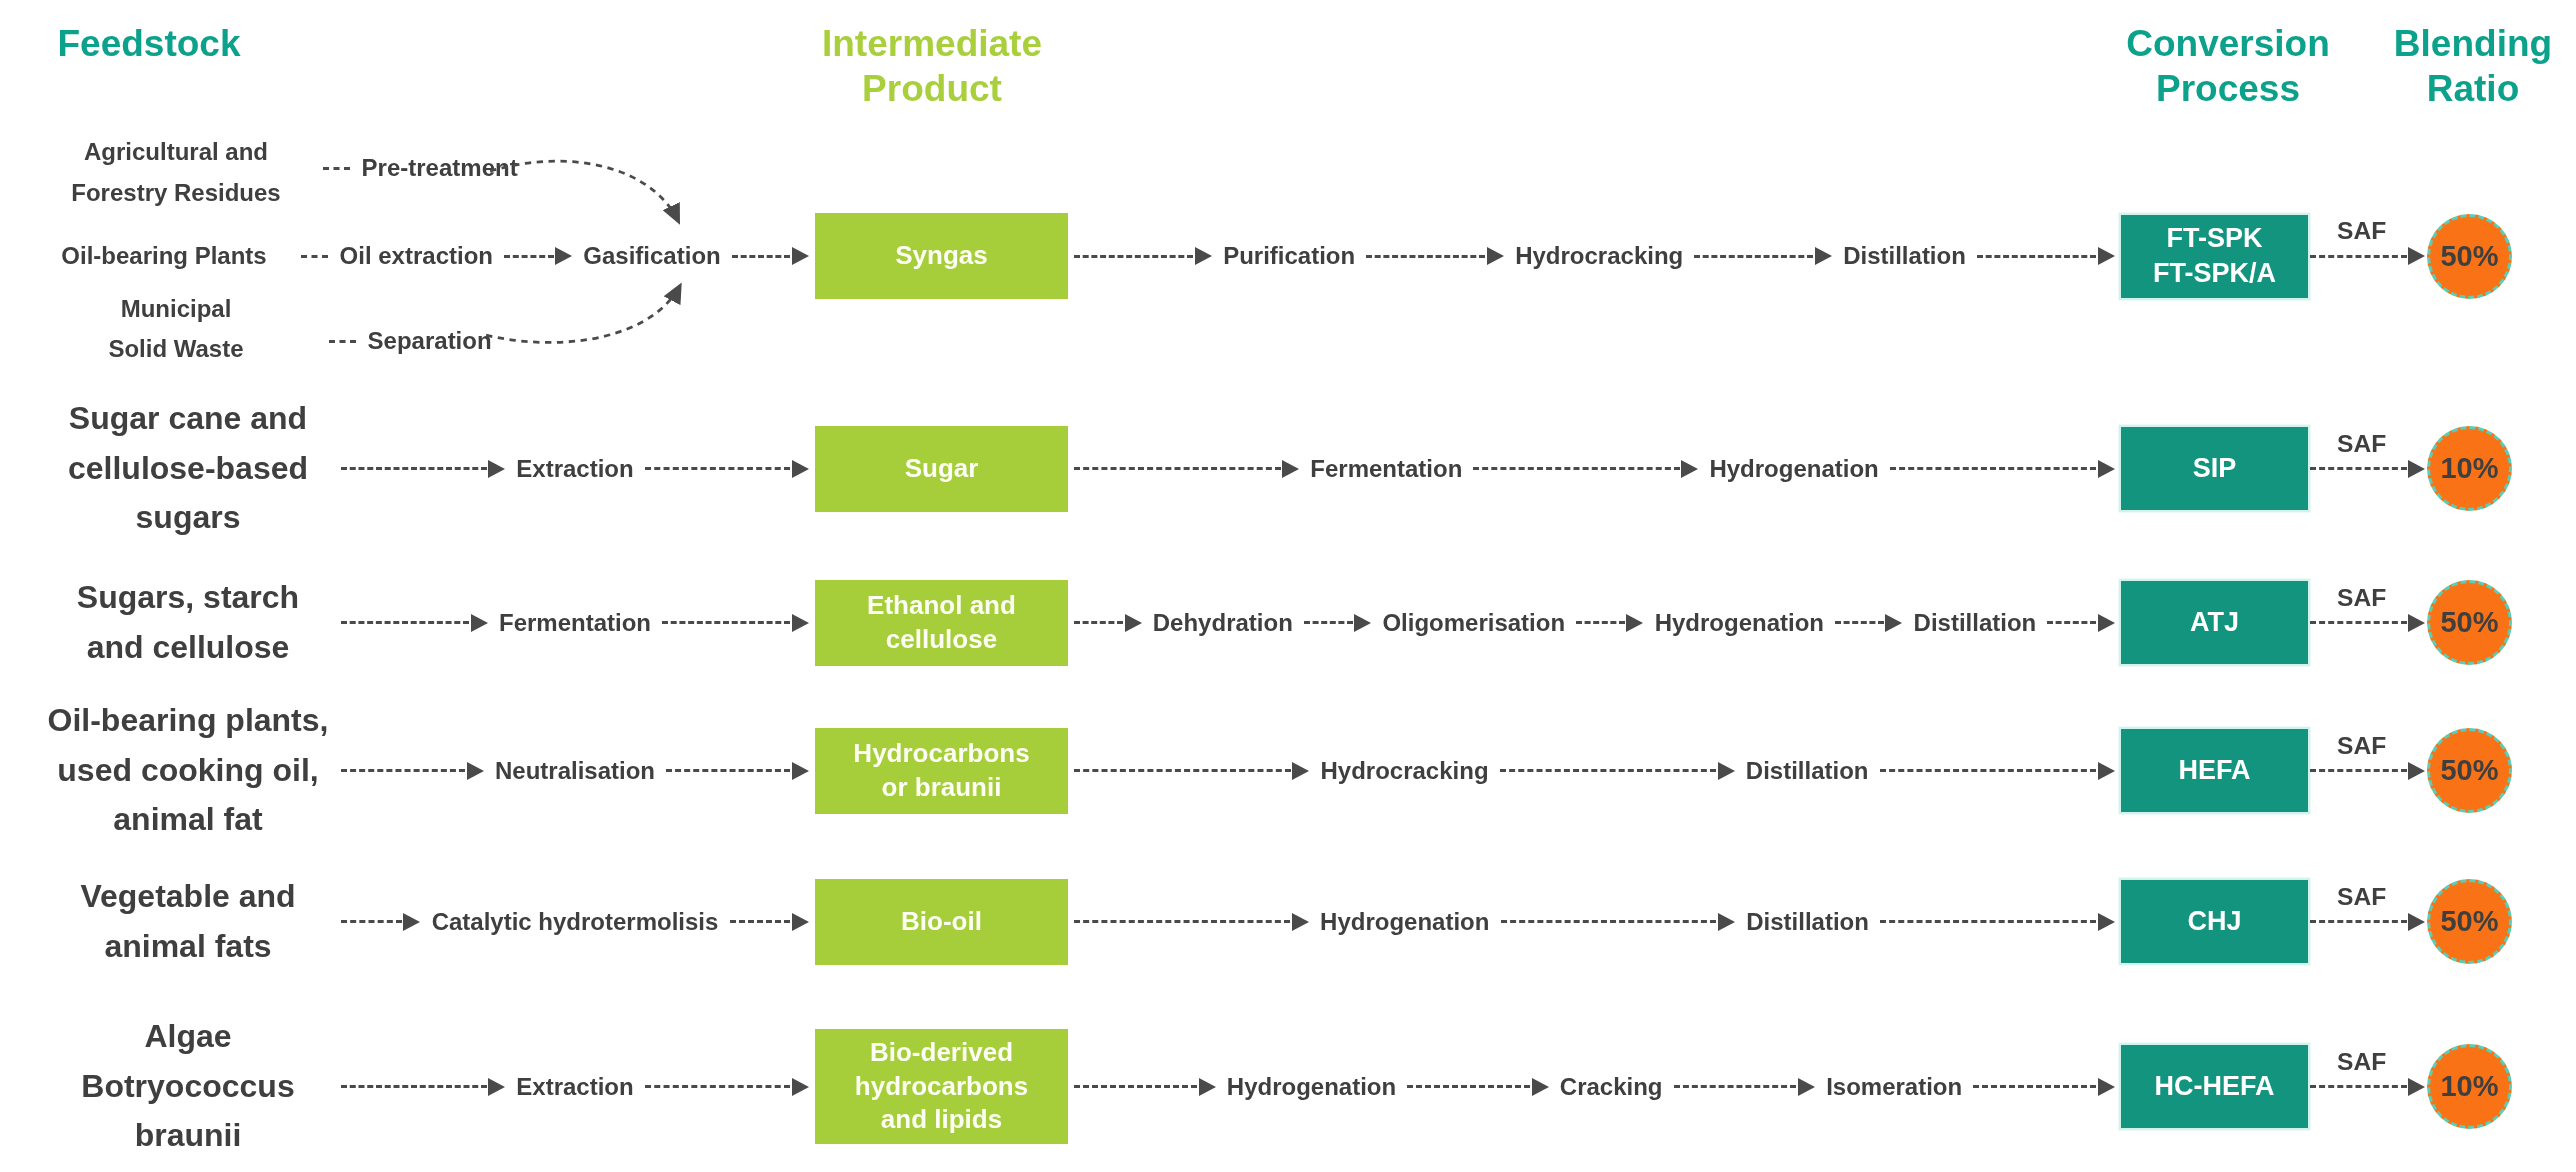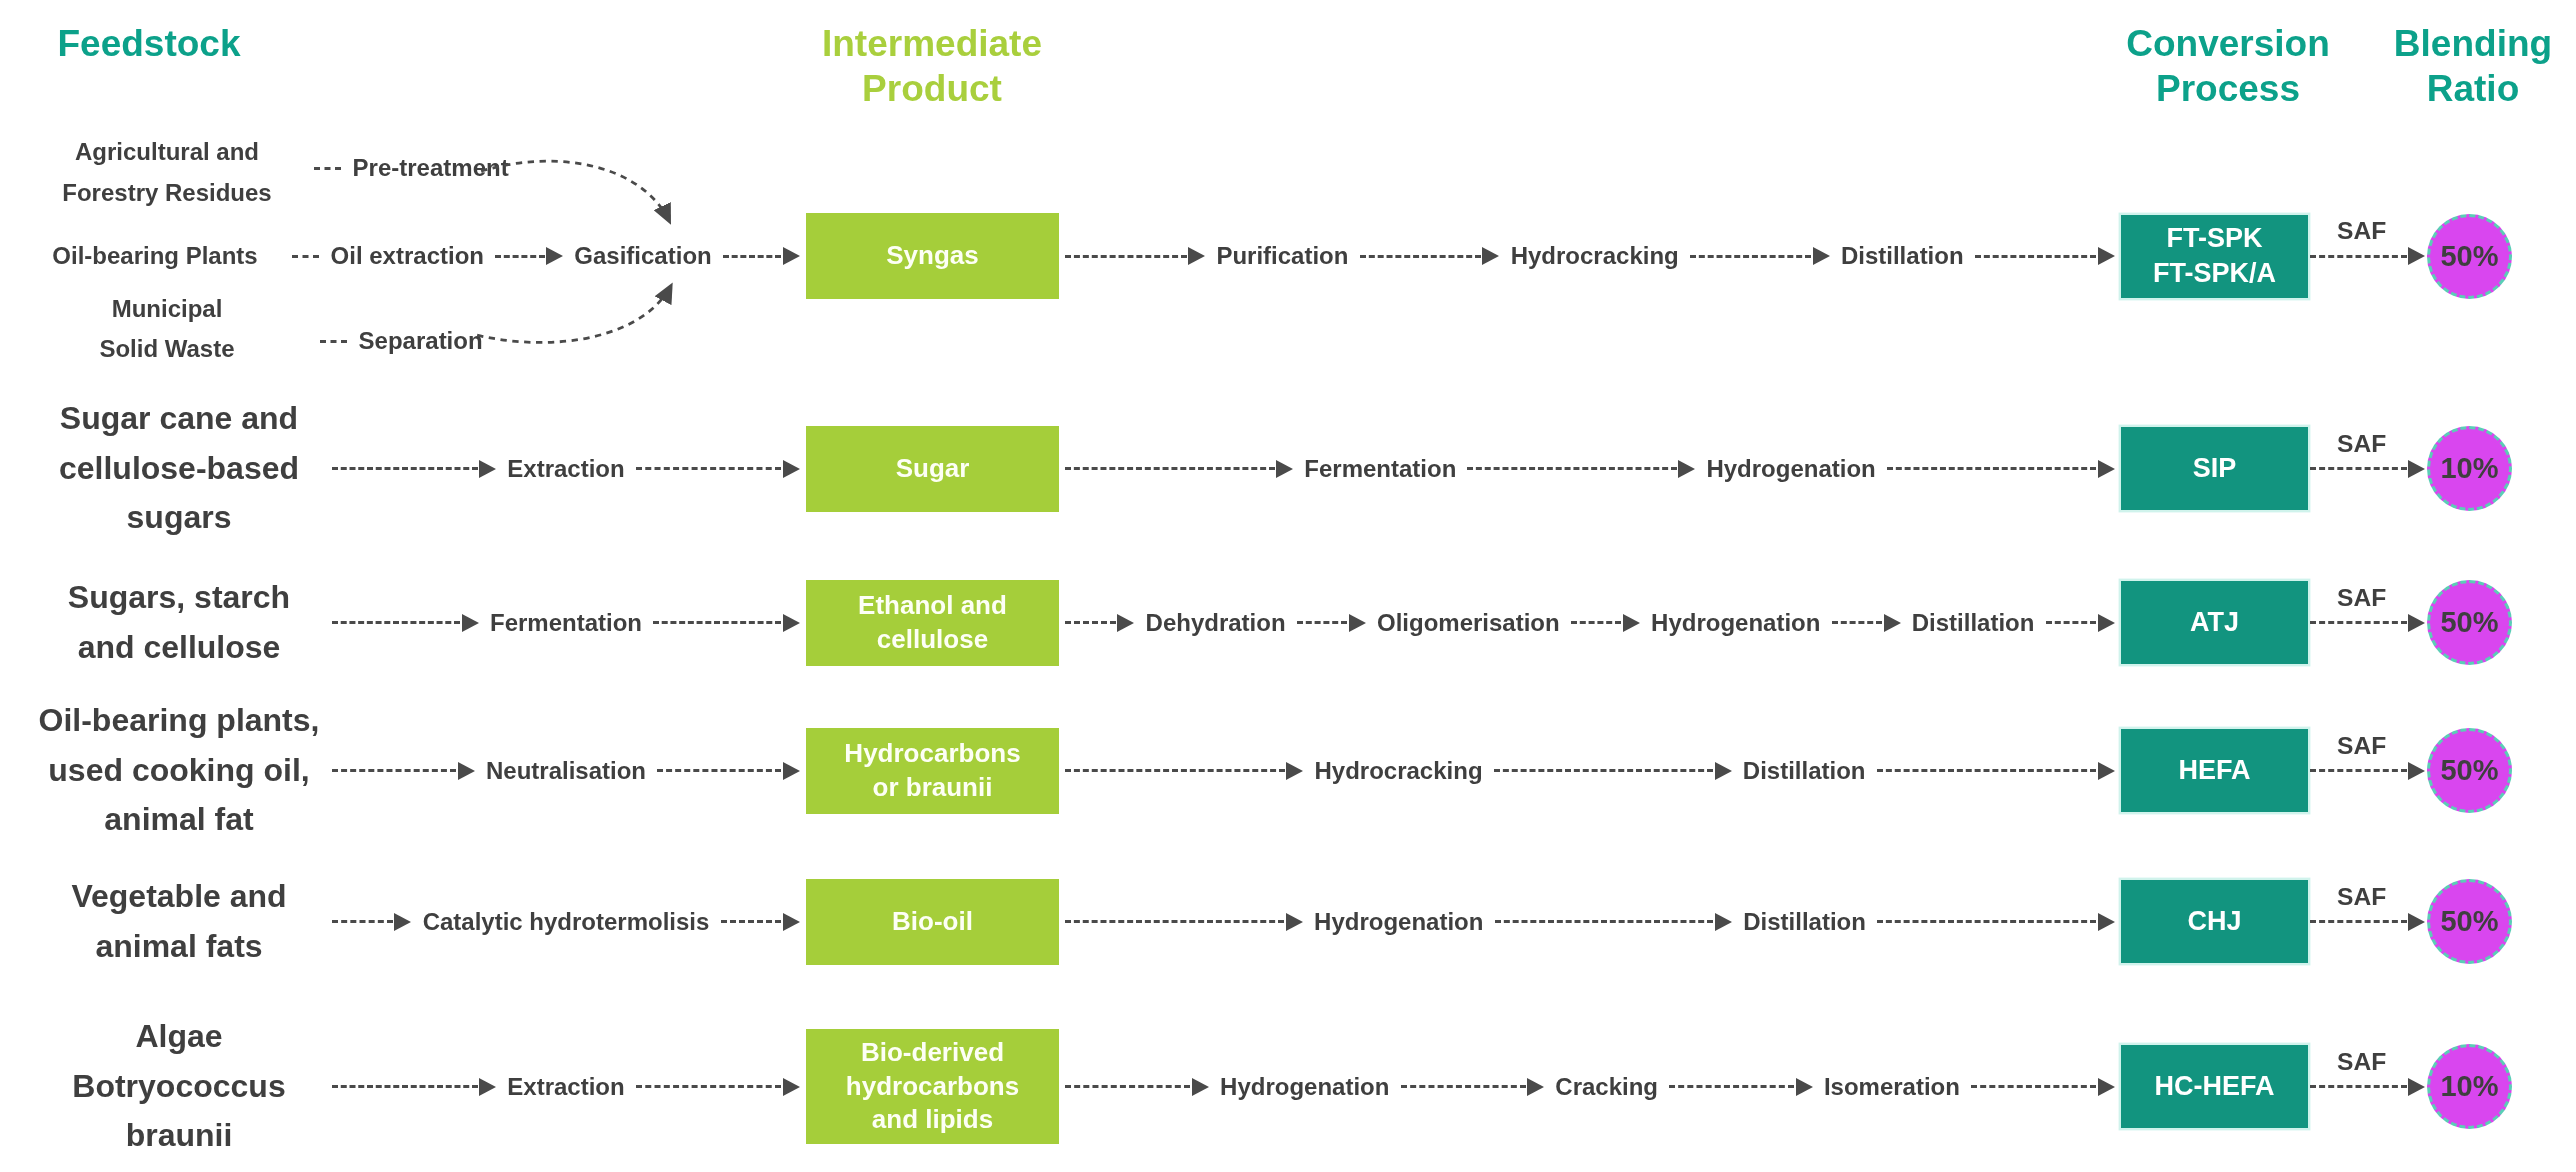--- a/index.html
+++ b/index.html
@@ -10,21 +10,21 @@
   body{
     width:2576px;height:1173px;position:relative;overflow:hidden;background:#ffffff;
     font-family:"Liberation Sans","DejaVu Sans",sans-serif;color:var(--label);
   }
   .hdr{position:absolute;font-weight:700;font-size:37px;line-height:45px;text-align:center;color:var(--teal);}
   #hdr-feedstock{left:22px;top:20.6px;width:254px;}
   #hdr-intermediate{left:773px;top:20.6px;width:318px;color:var(--greenhdr);}
   #hdr-conversion{left:2069px;top:20.6px;width:318px;}
   #hdr-blending{left:2346px;top:20.6px;width:254px;}
 
-  .flow-row{position:absolute;left:0;right:0;display:flex;align-items:center;padding:0 64px 0 32px;box-sizing:border-box;}
+  .flow-row{position:absolute;left:9px;right:0;display:flex;align-items:center;padding:0 64px 0 32px;box-sizing:border-box;}
   #row1{top:133px;height:246px;}
   #row2{top:393px;height:151px;}
   #row3{top:547px;height:151px;}
   #row4{top:695px;height:151px;}
   #row5{top:846px;height:151px;}
   #row6{top:999px;height:175px;}
 
   .spacer{flex:none;width:774px;height:8px;}
   .fs-cell{flex:none;width:294px;text-align:center;font-weight:700;font-size:32px;line-height:1.55;}
   .pre-area{flex:none;width:480px;display:flex;align-items:center;}
@@ -36,21 +36,21 @@
   .arrow .head{width:0;height:0;border-top:9.5px solid transparent;border-bottom:9.5px solid transparent;border-left:17.5px solid var(--arrow);margin-left:1.6px;flex:none;}
   .dashes{flex:none;width:27px;height:0;border-top:3.2px dashed var(--arrow);margin:0 6.4px;}
 
   .gbox{flex:none;width:253px;min-height:86px;background:var(--green);color:#FDFFF5;display:flex;flex-direction:column;justify-content:center;align-items:center;font-weight:700;font-size:26px;line-height:1.3;text-align:center;box-sizing:border-box;padding:6.4px 4.8px;}
   .tbox{flex:none;width:187px;min-height:83px;background:var(--tealbox);color:#ffffff;display:flex;flex-direction:column;justify-content:center;align-items:center;font-weight:700;font-size:27px;line-height:1.3;text-align:center;box-sizing:border-box;padding:4.8px;box-shadow:0 0 0 2.4px rgba(120,220,200,.35);}
 
   .saf{flex:none;width:119px;height:83px;position:relative;}
   .saf .arrow{position:absolute;left:0;right:0;top:50%;transform:translateY(-50%);padding:0 1.6px;}
   .saf-label{position:absolute;left:50%;transform:translateX(-62%);bottom:calc(50% + 11px);font-weight:700;font-size:24.6px;color:var(--label);}
 
-  .circle{flex:none;width:79px;height:79px;border:3.2px dashed var(--circle);border-radius:50%;background:#d946ef;display:flex;align-items:center;justify-content:center;font-weight:700;font-size:29px;color:var(--label);}
+  .circle{flex:none;width:79px;height:79px;border:3.2px dashed var(--circle);border-radius:50%;background:#f97316;display:flex;align-items:center;justify-content:center;font-weight:700;font-size:29px;color:var(--label);}
 
   
   .cluster{position:absolute;inset:0;pointer-events:none;}
   .fs-block{position:absolute;text-align:center;font-weight:700;font-size:24px;}
   .fs1{left:32px;top:-1.6px;width:270px;line-height:41px;}
   .fs3{left:32px;top:156px;width:270px;line-height:40px;}
   .proc{position:absolute;height:38px;display:flex;align-items:center;}
   .proc-top{left:308px;top:16px;}
   .proc-bottom{left:314px;top:189px;}
   .fs2-row{position:absolute;left:24px;top:104px;width:782px;height:38px;display:flex;align-items:center;}

